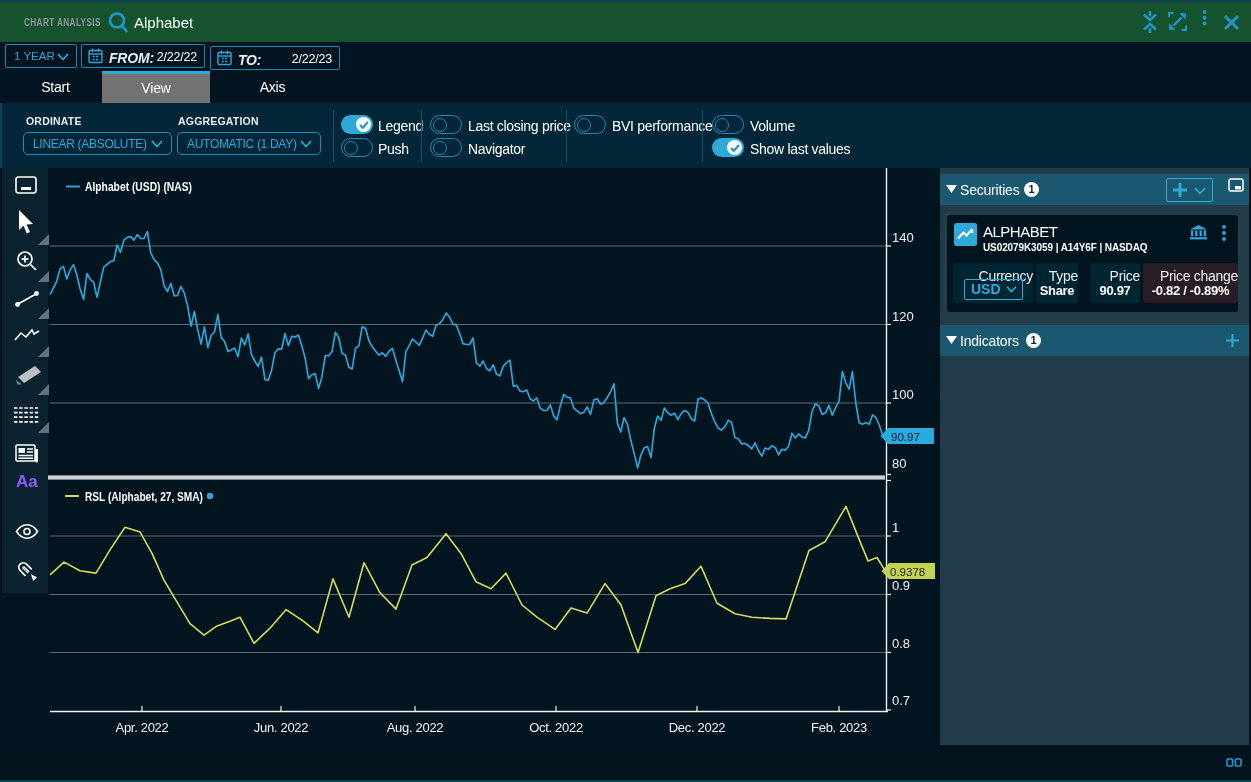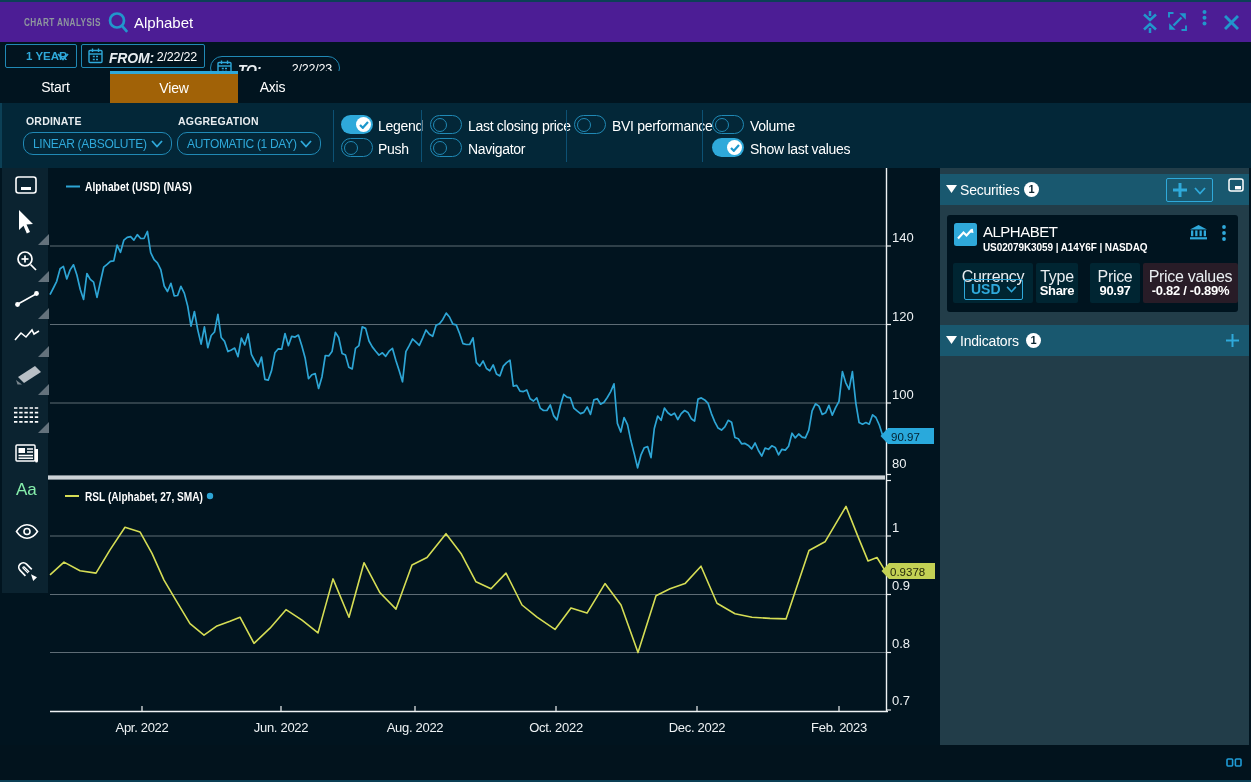--- a/index.html
+++ b/index.html
@@ -2,59 +2,59 @@
 <html><head>
 <meta charset="utf-8">
 <style>
   html,body{margin:0;padding:0;}
   body{width:1251px;height:782px;overflow:hidden;background:#01141f;
        font-family:"Liberation Sans",sans-serif;color:#fff;position:relative;}
   .abs{position:absolute;}
   svg{display:block;}
   
   #topborder{left:0;top:0;width:1251px;height:2px;background:#0c4056;}
-  #titlebar{left:0;top:2px;width:1251px;height:40px;background:#4c1d95;}
+  #titlebar{left:0;top:2px;width:1251px;height:40px;background:#14532d;}
   #title-label{left:24px;top:14px;font-size:10.5px;font-weight:bold;color:#8e979e;letter-spacing:.5px;transform:scaleX(.78);transform-origin:0 50%;}
   #title-name{left:134px;top:12px;font-size:15px;color:#fff;}
   
   .ctl{position:absolute;border:1px solid #2089b5;border-radius:2px;height:22px;background:#02141f;}
   #yearbox{left:5px;top:44px;width:70px;}
-  #yearbox span{position:absolute;left:20px;top:5px;font-size:11.5px;color:#2fa9da;font-weight:bold;}
+  #yearbox span{position:absolute;left:8px;top:5px;font-size:11.5px;color:#2fa9da;font-weight:normal;}
   #frombox{left:81px;top:44px;width:122px;}
-  #tobox{left:210px;top:56px;width:128px;border-radius:12px;}
+  #tobox{left:210px;top:46px;width:128px;}
   .dlabel{position:absolute;top:5px;font-size:14px;font-style:italic;font-weight:bold;color:#e8edf0;letter-spacing:-.2px;}
   .dval{position:absolute;top:5px;right:7px;font-size:12.5px;color:#fff;letter-spacing:-.2px;}
   
   #tabs{left:0;top:71px;width:1251px;height:32px;background:#01141f;}
   .tab{position:absolute;top:0;height:32px;font-size:14px;color:#fff;text-align:center;line-height:32px;letter-spacing:-.2px;}
-  #tab-view{left:110px;width:128px;background:#a16207;border-top:3px solid #2fa9da;line-height:29px;height:29px;}
+  #tab-view{left:102px;width:108px;background:#737373;border-top:3px solid #2fa9da;line-height:29px;height:29px;}
   
   #toolbar{left:0;top:103px;width:1251px;height:65px;background:#032738;border-left:2px solid #0c4056;}
   .tlabel{position:absolute;font-size:10.5px;font-weight:bold;color:#e8edf0;letter-spacing:.2px;}
-  .dd{position:absolute;border:1px solid #2089b5;border-radius:10px;height:21px;background:transparent;}
+  .dd{position:absolute;border:1px solid #2089b5;border-radius:5px;height:21px;background:transparent;}
   .dd span{position:absolute;left:9px;top:4px;font-size:12px;color:#2fa9da;letter-spacing:-.3px;}
   .vsep{position:absolute;width:1px;background:#0d5174;}
   .togglelabel{position:absolute;font-size:14px;color:#fff;letter-spacing:-.3px;}
   .tgon{position:absolute;width:32px;height:19px;border-radius:10px;background:#2fa9da;}
   .tgon .knob{position:absolute;left:15px;top:2px;width:15px;height:15px;border-radius:50%;background:#fff;}
   .tgon .knob svg{position:absolute;left:2.5px;top:3.5px;}
   .tgoff{position:absolute;width:32px;height:19px;border-radius:10px;border:1.5px solid #2089b5;box-sizing:border-box;}
   .oknob{position:absolute;left:2px;top:2px;width:12px;height:12px;border-radius:50%;border:1.5px solid #2089b5;}
   
   #main{left:0;top:168px;width:1251px;height:577px;background:#01141f;}
   #sidebar{left:2px;top:0;width:46px;height:425px;background:#0b2330;}
   .tri{position:absolute;width:0;height:0;border-left:11px solid transparent;border-bottom:11px solid #64727c;}
   #rightpanel{left:940px;top:0;width:309px;height:580px;background:#223d49;}
   .phead{position:absolute;left:0;width:309px;height:31px;background:#19586f;}
   .phead .ptitle{position:absolute;left:19px;top:8px;font-size:14px;color:#fff;letter-spacing:-.2px;}
   .badge{position:absolute;top:8px;width:15px;height:15px;border-radius:50%;background:#fff;color:#0b2531;
          font-size:11px;font-weight:bold;text-align:center;line-height:15px;}
   #seccard{position:absolute;left:7px;top:47px;width:291px;height:97px;background:#00141f;border-radius:3px;}
   .tile{position:absolute;top:48px;height:40px;background:#002532;border-radius:2px;}
-  .tile .tl{position:absolute;top:5px;width:100%;text-align:center;font-size:16px;color:#e9eef1;letter-spacing:-.3px;}
+  .tile .tl{position:absolute;top:5px;width:100%;text-align:right;font-size:14px;color:#e9eef1;letter-spacing:-.3px;}
   .tile .tv{position:absolute;top:20px;width:100%;text-align:center;font-size:13px;font-weight:bold;color:#fff;letter-spacing:-.3px;}
   #rslrow{position:absolute;left:7px;top:194px;width:294px;height:29px;background:#1b5a74;}
   
   #bottombar{left:0;top:745px;width:1251px;height:35px;background:#02131d;}
   #botline{left:0;top:780px;width:1251px;height:2px;background:#0c4056;}
 </style>
 </head>
 <body>
 <div class="abs" id="topborder"></div>
 <div class="abs" id="titlebar">
@@ -304,21 +304,21 @@
     <polygon class="tri" style="left:36px;top:254px"></polygon>
     <svg class="abs" style="left:13px;top:276px" width="24" height="19" viewBox="0 0 24 19" fill="none" stroke="#fff" stroke-width="1.5">
       <rect x="1" y="1" width="19" height="16" rx="1"></rect>
       <rect x="3.5" y="4" width="6.5" height="5" fill="#fff" stroke="none"></rect>
       <line x1="12" y1="5" x2="18" y2="5"></line>
         <line x1="12" y1="8" x2="18" y2="8"></line>
       <line x1="3.5" y1="11.5" x2="18" y2="11.5"></line>
         <line x1="3.5" y1="14.2" x2="18" y2="14.2"></line>
       <path d="M20 5 L23 5 L23 17 A1.5 1.5 0 0 1 20 17 Z" fill="#fff" stroke="none"></path>
     </svg>
-    <div class="abs" style="left:14px;top:312px;font-size:17px;font-weight:normal;color:#86efac;">Aa</div>
+    <div class="abs" style="left:14px;top:304px;font-size:17px;font-weight:bold;color:#8b5cf6;">Aa</div>
     <svg class="abs" style="left:13px;top:356px" width="24" height="15" viewBox="0 0 24 15" fill="none" stroke="#fff" stroke-width="1.6">
       <path d="M1.5 7.5 C5 2.2 9 0.8 12 0.8 C15 0.8 19 2.2 22.5 7.5 C19 12.8 15 14.2 12 14.2 C9 14.2 5 12.8 1.5 7.5 Z"></path>
       <circle cx="12" cy="7.5" r="3"></circle>
     </svg>
     <svg class="abs" style="left:11px;top:389px" width="28" height="28" viewBox="0 0 28 28" fill="none" stroke="#fff" stroke-width="1.7">
       <g transform="rotate(-45 11 11)">
         <path d="M6.5 17.5 V10 A4.5 4.5 0 0 1 15.5 10 V17.5"></path>
         <path d="M10.2 17.5 V10.2 A0.9 0.9 0 0 1 11.8 10.2 V17.5" stroke-width="1.2"></path>
       </g>
       <polygon points="18,17.2 24,20.2 20.2,24" fill="#fff" stroke="none"></polygon>
@@ -377,21 +377,21 @@
       </div>
       <div class="tile" style="left:89px;width:42px;">
           <div class="tl">Type</div>
           <div class="tv">Share</div>
         </div>
       <div class="tile" style="left:143px;width:50px;">
           <div class="tl">Price</div>
           <div class="tv">90.97</div>
         </div>
       <div class="tile" style="left:196px;width:95px;background:#281c27;">
-          <div class="tl">Price values</div>
+          <div class="tl">Price change</div>
           <div class="tv">-0.82 / -0.89%</div>
         </div>
     </div>
     <div class="phead" style="top:157px;">
       <svg class="abs" style="left:6px;top:11px" width="11" height="8" viewBox="0 0 11 8" fill="#fff">
           <polygon points="0,0 11,0 5.5,8"></polygon>
         </svg>
       <div class="ptitle" style="left:20px;">Indicators</div>
       <div class="badge" style="left:86px;">1</div>
       <svg class="abs" style="left:286px;top:9px" width="13" height="13" viewBox="0 0 13 13" stroke="#2fa9da" stroke-width="2">

